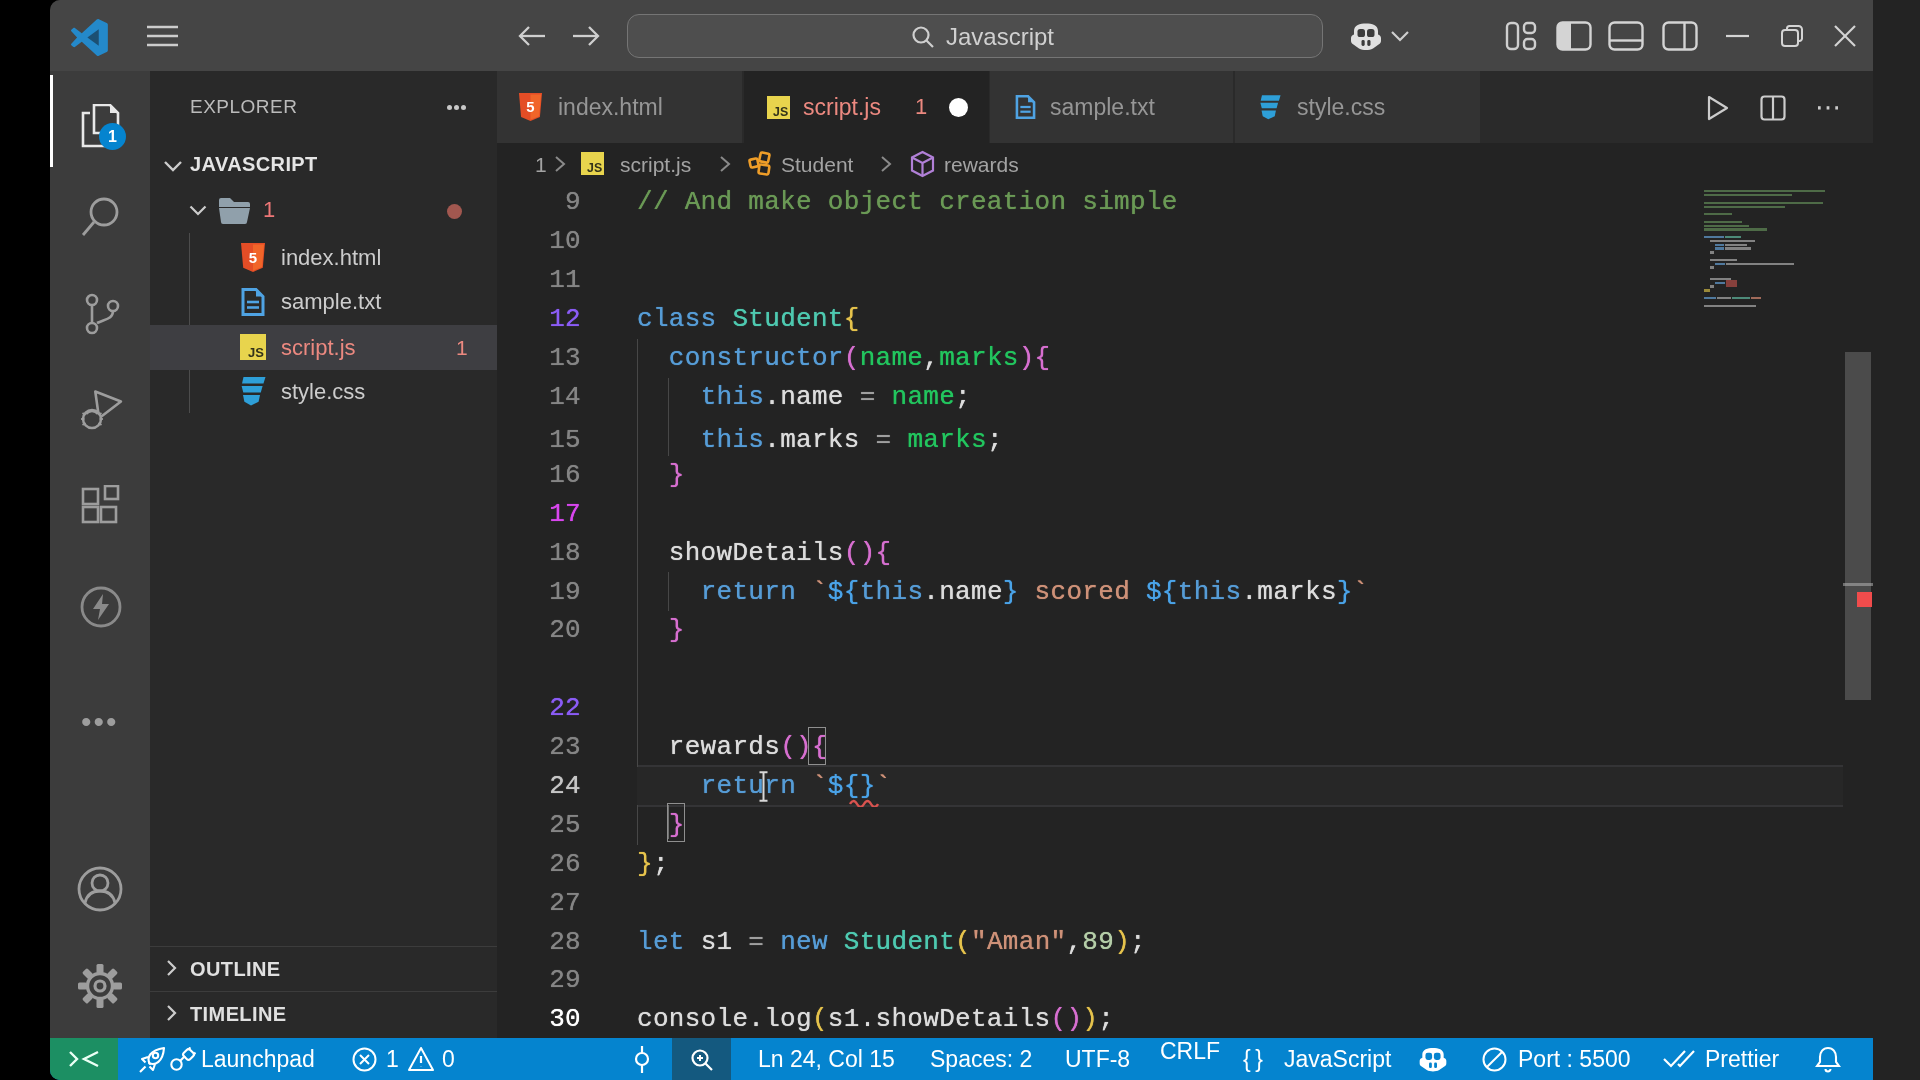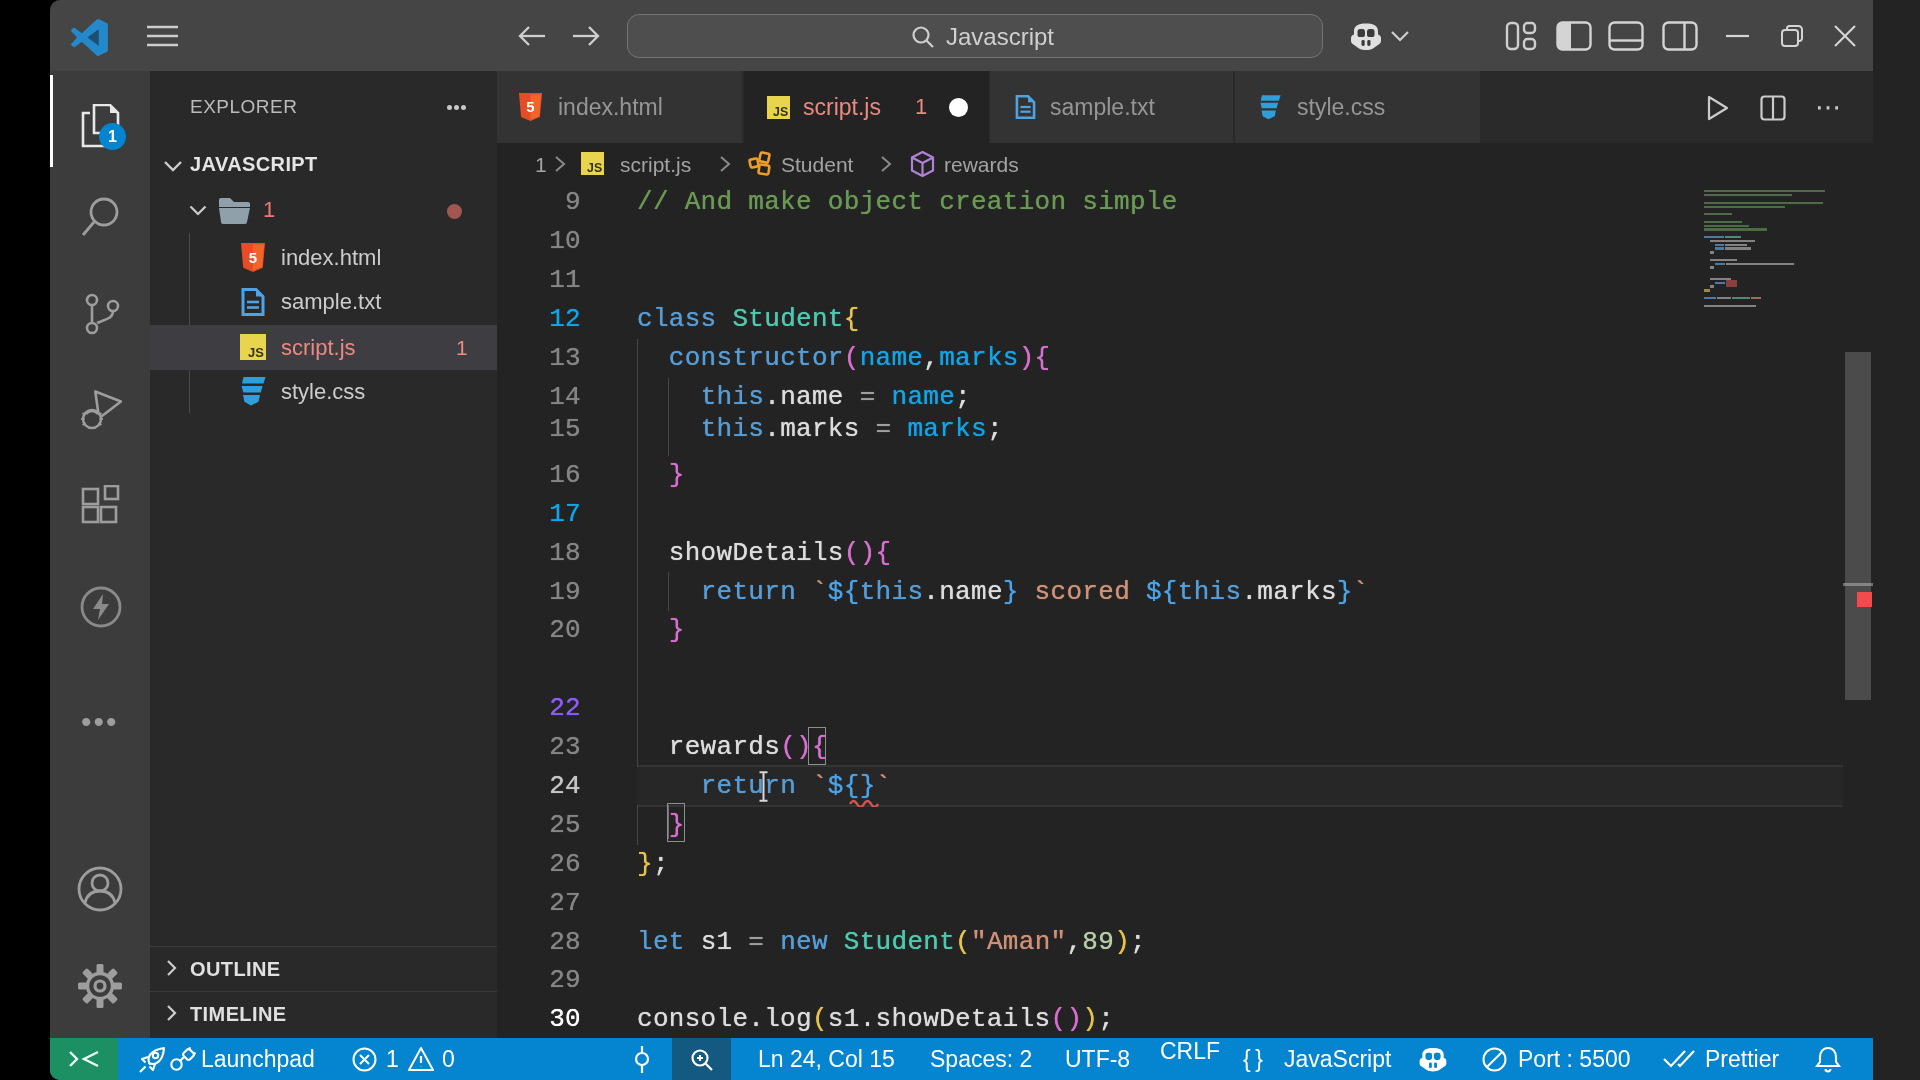--- a/index.html
+++ b/index.html
@@ -18,21 +18,21 @@
   #editor { position:absolute; left:447px; top:184px; width:1376px; height:854px; background:#232323; overflow:hidden; }
   
   #status { position:absolute; left:0; top:1038px; width:1823px; height:42px; background:#0584cf; color:#fff; }
   .abs { position:absolute; }
   .row { position:absolute; left:0; width:1376px; height:39px; line-height:39px; text-shadow:0 0 0.8px;
     font-family:"Liberation Mono", monospace; font-size:26px; white-space:pre; letter-spacing:0.3px; }
   .ln { position:absolute; left:0; width:84px; text-align:right; display:inline-block; }
   .code { position:absolute; left:140px; }
   .cm{color:#6a9955} .kb{color:#569cd6} .tc{color:#4ec9b0} .wt{color:#dcdcdc}
   .st{color:#ce9178} .gd{color:#e6c34c} .pk{color:#d76fd0} .lb{color:#4aa3e8}
-  .pr{color:#0ea5e9} .nm{color:#b5cea8} .eq{color:#9f9f9f}
+  .pr{color:#22c55e} .nm{color:#b5cea8} .eq{color:#9f9f9f}
 
 </style>
 </head>
 <body>
 <div id="win">
   <div id="titlebar">
 
     <svg class="abs" style="left:21px;top:19px" width="37" height="37" viewBox="0 0 100 100">
       <path fill="#2489ca" d="M96.5 10.7L75.2.5c-1.9-.9-4.1-.5-5.6 1L29.1 38.2 11.3 24.7c-1.7-1.3-4-1.2-5.6.2L.9 29.3c-1.2 1.1-1.2 3 0 4.1L16.4 50 .9 66.6c-1.2 1.1-1.2 3 0 4.1l4.8 4.4c1.6 1.4 3.9 1.5 5.6.2l17.8-13.5 40.5 36.7c1.5 1.5 3.7 1.9 5.6 1l21.3-10.2c1.9-.9 3.1-2.8 3.1-4.9V15.6c0-2.1-1.2-4-3.1-4.9z"></path>
       <path fill="#1f9cf0" d="M75 72.2L44.2 50 75 27.8v44.4z" opacity="0"></path>
@@ -342,26 +342,26 @@
     <div class="abs" style="left:140px;top:581px;width:1206px;height:2px;background:#343436;"></div>
     <div class="abs" style="left:140px;top:621px;width:1206px;height:2px;background:#343436;"></div>
     <div class="abs" style="left:140px;top:155px;width:1px;height:506px;background:#474747;"></div>
     <div class="abs" style="left:171px;top:194px;width:1px;height:78px;background:#474747;"></div>
     <div class="abs" style="left:171px;top:388px;width:1px;height:39px;background:#474747;"></div>
     <div class="abs" style="left:171px;top:583px;width:1px;height:72px;background:#707070;"></div>
     <div class="abs" style="left:140px;top:583px;width:1206px;height:38px;background:#272727;"></div>
     <div class="row" style="top:-1px;"><span class="ln" style="color:#858585">9</span><span class="code"><span class="cm">// And make object creation simple</span></span></div>
     <div class="row" style="top:38px;text-decoration:underline;"><span class="ln" style="color:#858585">10</span><span class="code"></span></div>
     <div class="row" style="top:77px;"><span class="ln" style="color:#858585">11</span><span class="code"></span></div>
-    <div class="row" style="top:116px;"><span class="ln" style="color:#0ea5e9">12</span><span class="code"><span class="kb">class </span><span class="tc">Student</span><span class="gd">{</span></span></div>
+    <div class="row" style="top:116px;"><span class="ln" style="color:#8b5cf6">12</span><span class="code"><span class="kb">class </span><span class="tc">Student</span><span class="gd">{</span></span></div>
     <div class="row" style="top:155px;"><span class="ln" style="color:#858585">13</span><span class="code">  <span class="kb">constructor</span><span class="pk">(</span><span class="pr">name</span><span class="wt">,</span><span class="pr">marks</span><span class="pk">){</span></span></div>
     <div class="row" style="top:194px;"><span class="ln" style="color:#858585">14</span><span class="code">    <span class="kb">this</span><span class="wt">.name</span><span class="eq"> = </span><span class="pr">name</span><span class="wt">;</span></span></div>
-    <div class="row" style="top:226px;text-decoration:underline;"><span class="ln" style="color:#858585">15</span><span class="code">    <span class="kb">this</span><span class="wt">.marks</span><span class="eq"> = </span><span class="pr">marks</span><span class="wt">;</span></span></div>
+    <div class="row" style="top:237px;text-decoration:underline;"><span class="ln" style="color:#858585">15</span><span class="code">    <span class="kb">this</span><span class="wt">.marks</span><span class="eq"> = </span><span class="pr">marks</span><span class="wt">;</span></span></div>
     <div class="row" style="top:272px;"><span class="ln" style="color:#858585">16</span><span class="code">  <span class="pk">}</span></span></div>
-    <div class="row" style="top:311px;"><span class="ln" style="color:#0ea5e9">17</span><span class="code"></span></div>
+    <div class="row" style="top:311px;"><span class="ln" style="color:#d946ef">17</span><span class="code"></span></div>
     <div class="row" style="top:350px;"><span class="ln" style="color:#858585">18</span><span class="code">  <span class="wt">showDetails</span><span class="pk">(){</span></span></div>
     <div class="row" style="top:389px;"><span class="ln" style="color:#858585">19</span><span class="code">    <span class="kb">return</span><span class="wt"> </span><span class="st">`</span><span class="lb">${</span><span class="kb">this</span><span class="wt">.name</span><span class="lb">}</span><span class="st"> scored </span><span class="lb">${</span><span class="kb">this</span><span class="wt">.marks</span><span class="lb">}</span><span class="st">`</span></span></div>
     <div class="row" style="top:427px;"><span class="ln" style="color:#858585">20</span><span class="code">  <span class="pk">}</span></span></div>
     <div class="row" style="top:505px;"><span class="ln" style="color:#8b5cf6">22</span><span class="code"></span></div>
     <div class="row" style="top:544px;"><span class="ln" style="color:#858585">23</span><span class="code">  <span class="wt">rewards</span><span class="pk">(){</span></span></div>
     <div class="row" style="top:583px;"><span class="ln" style="color:#c6c6c6">24</span><span class="code">    <span class="kb">return</span><span class="wt"> </span><span class="st">`</span><span class="lb">${}</span><span class="st">`</span></span></div>
     <div class="row" style="top:622px;"><span class="ln" style="color:#858585">25</span><span class="code">  <span class="pk">}</span></span></div>
     <div class="row" style="top:661px;"><span class="ln" style="color:#858585">26</span><span class="code"><span class="gd">}</span><span class="wt">;</span></span></div>
     <div class="row" style="top:700px;"><span class="ln" style="color:#858585">27</span><span class="code"></span></div>
     <div class="row" style="top:739px;"><span class="ln" style="color:#858585">28</span><span class="code"><span class="kb">let </span><span class="wt">s1</span><span class="eq"> = </span><span class="kb">new </span><span class="tc">Student</span><span class="gd">(</span><span class="st">"Aman"</span><span class="wt">,</span><span class="nm">89</span><span class="gd">)</span><span class="wt">;</span></span></div>

